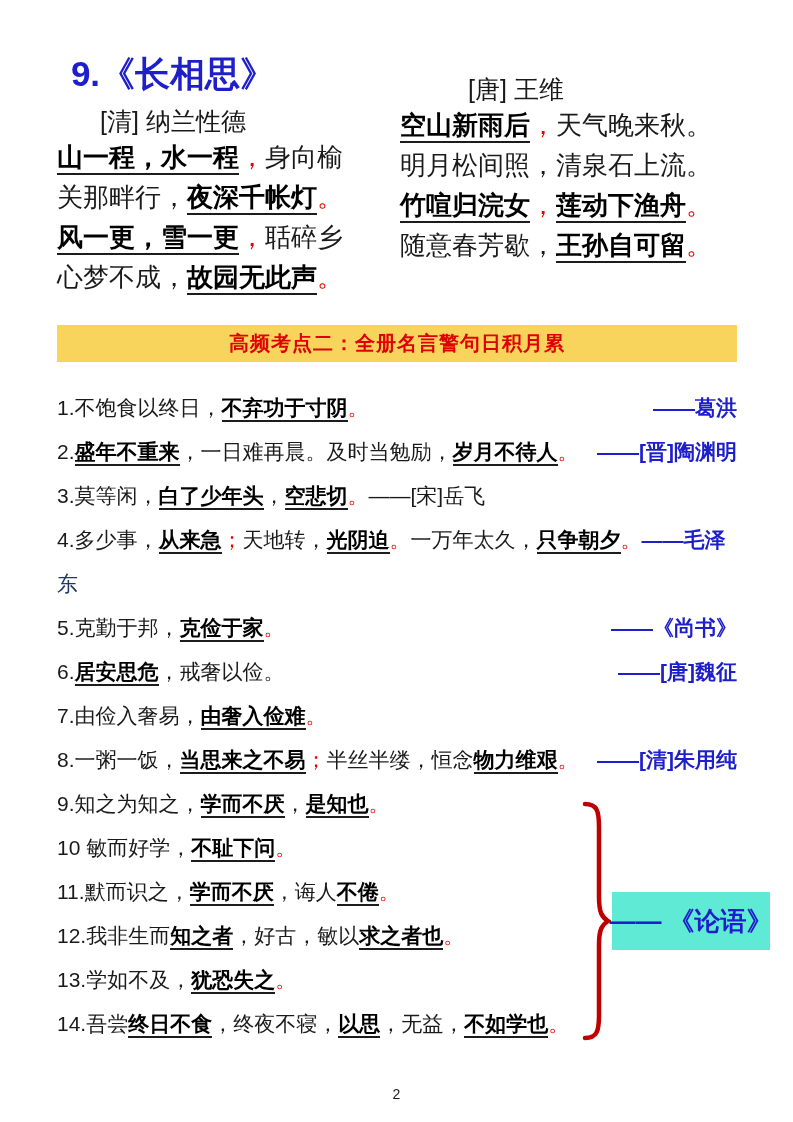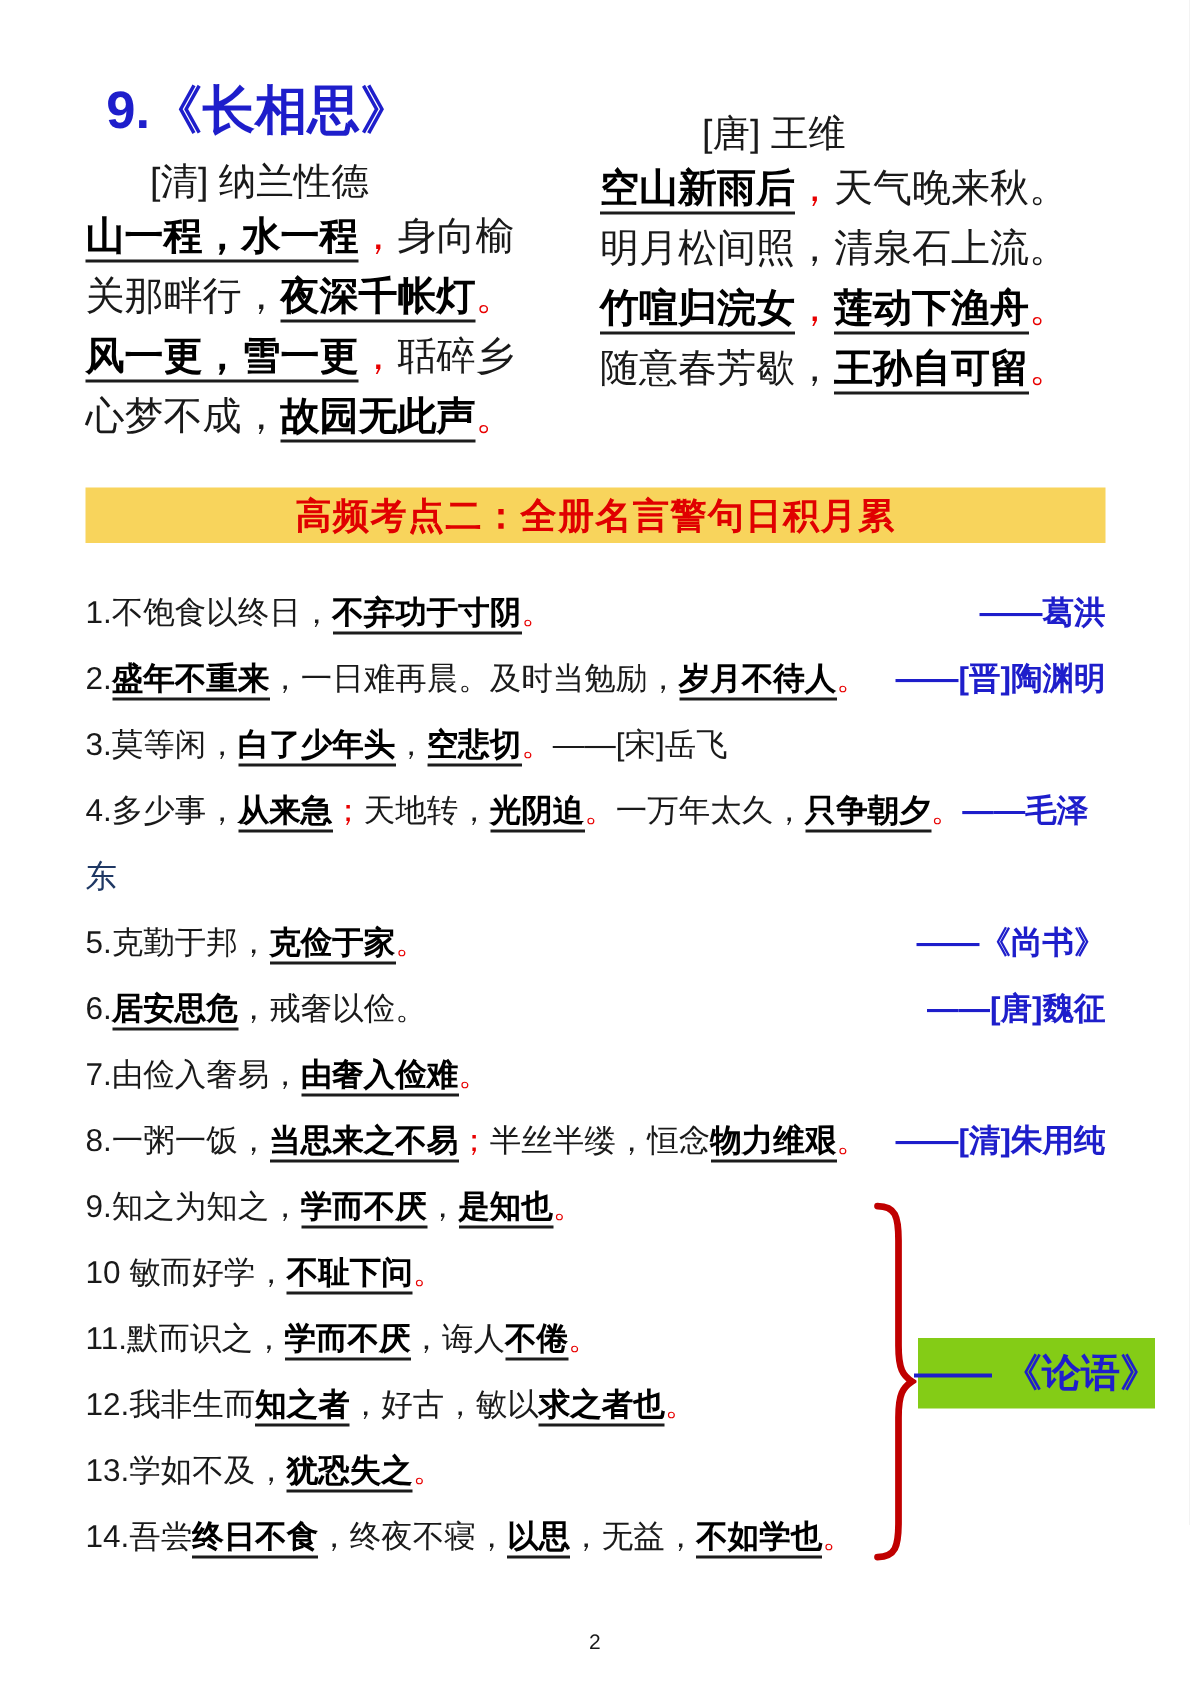--- a/index.html
+++ b/index.html
@@ -14,41 +14,41 @@
   .poem-col-left{width:305px;}
   .poem-col-right{width:337px;}
   .poem-head{width:232px;text-align:center;}
   .poem-title{font-size:35px;font-weight:bold;color:#1E1ECB;line-height:32px;}
   .poem-author{font-size:25px;color:#1a1a1a;line-height:32px;margin-top:15px;}
   .poem-line{font-size:26px;line-height:40px;color:#1a1a1a;white-space:nowrap;}
   
   .banner{
     margin-top:28px;height:37px;background:#F8D45C;
     display:flex;align-items:center;justify-content:center;
-    font-size:24px;font-weight:bold;color:#E00000;letter-spacing:1px;
+    font-size:20px;font-weight:bold;color:#E00000;letter-spacing:1px;
   }
   
   .quote-list{margin-top:24px;}
   .quote-item{
     display:flex;justify-content:space-between;align-items:center;
     height:44px;font-size:21px;color:#1a1a1a;
   }
   .quote-text{white-space:nowrap;}
   .quote-attribution{white-space:nowrap;}
   
   .s-k{color:#1a1a1a;}
   .s-r{color:#E80000;}
   .s-ru{color:#000000;border-bottom:2px solid #1c1c1c;padding-bottom:1px;font-weight:bold;}
   .s-b{color:#1E1ECB;font-weight:bold;}
   .s-n{color:#1F3864;}
   
   .brace{position:absolute;left:575px;top:801px;width:36px;height:240px;}
   .lunyu-label{
-    position:absolute;left:612px;top:892px;width:158px;height:47px;
-    background:#84cc16;color:#1E1ECB;font-weight:bold;font-size:26px;
+    position:absolute;left:612px;top:892px;width:158px;height:58px;
+    background:#5eead4;color:#1E1ECB;font-weight:bold;font-size:26px;
     display:flex;align-items:center;justify-content:center;white-space:nowrap;
   }
   
   .page-number{
     position:absolute;left:0;bottom:20px;width:100%;
     text-align:center;font-size:14px;color:#1a1a1a;
   }
 </style>
 </head>
 <body>

